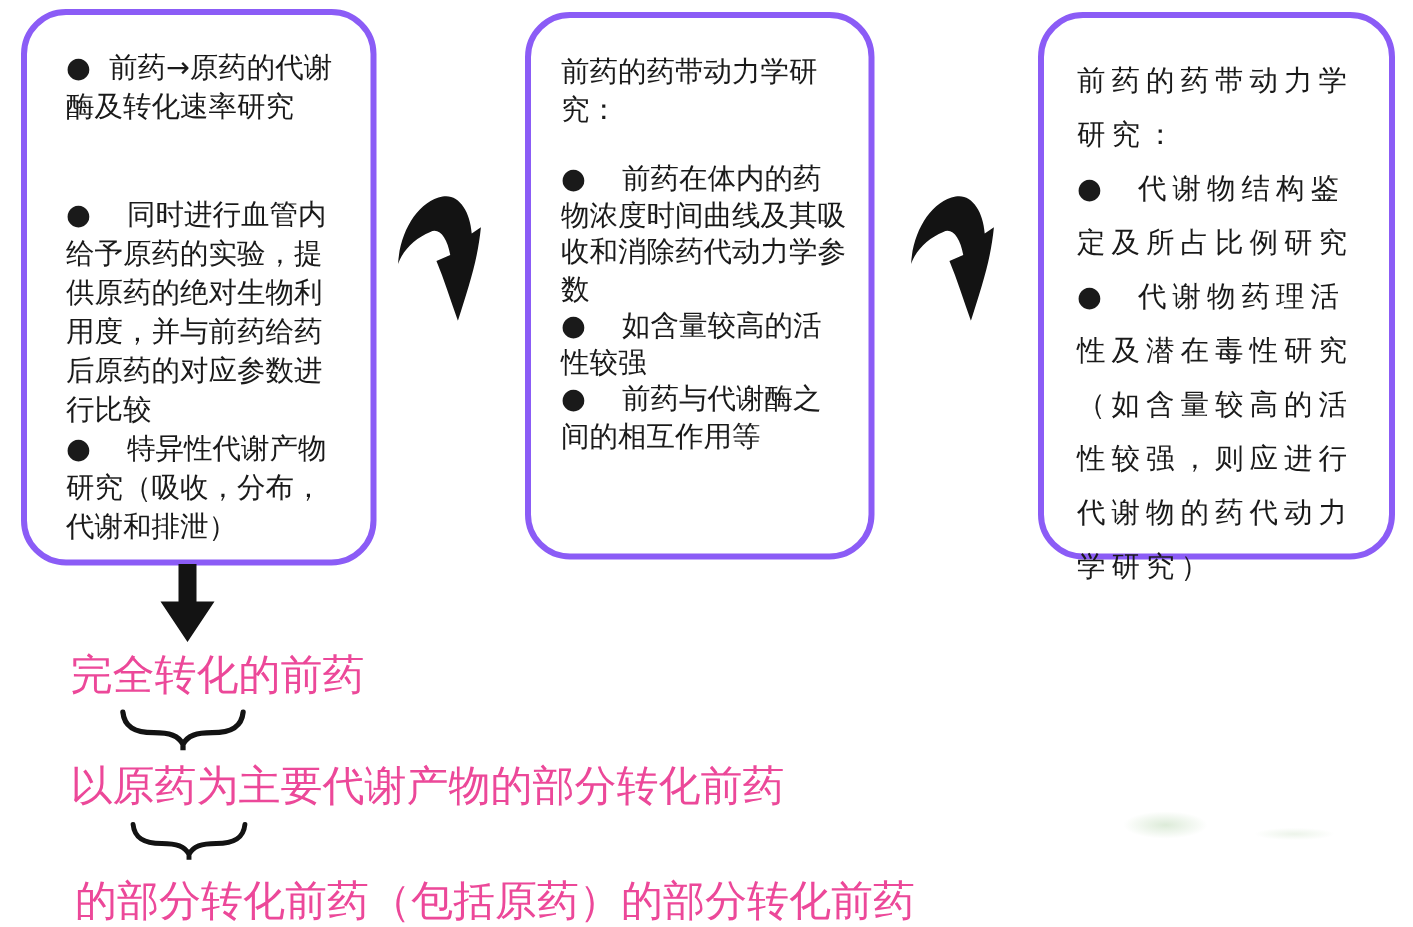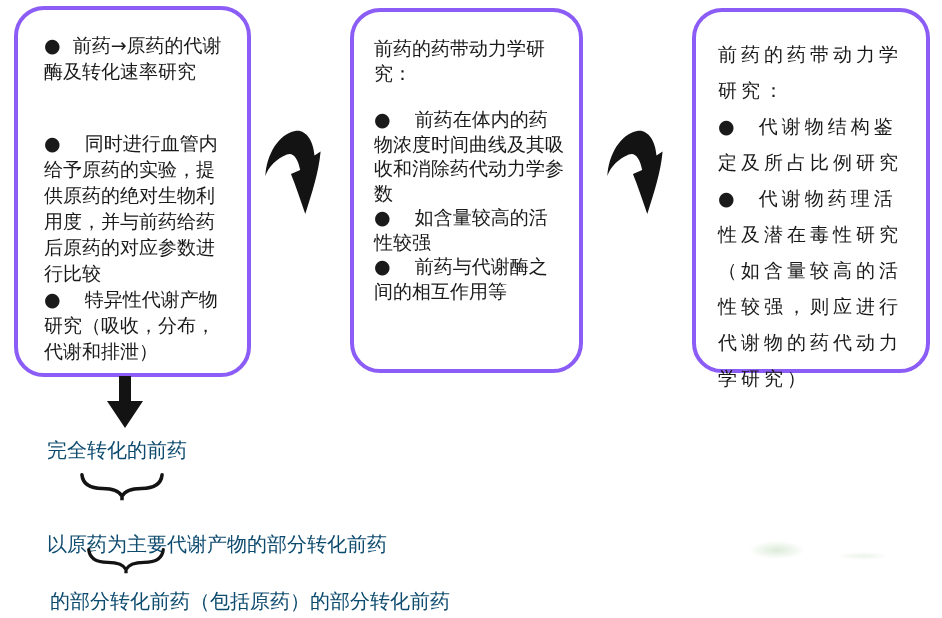--- a/index.html
+++ b/index.html
@@ -35,27 +35,27 @@
   #box3 .box-title{margin-bottom:0px;}
   .flow-arrow{position:absolute;width:58px;height:90px;}
   #flow-arrow-1{left:264px;top:128px;}
   #flow-arrow-2{left:606px;top:128px;}
   #down-arrow{position:absolute;left:106px;top:376px;width:38px;height:52px;}
   .brace{position:absolute;}
   #brace1{left:79px;top:471px;width:86px;height:31px;}
   #brace2{left:86px;top:546px;width:80px;height:29px;}
   .outcome{
     position:absolute;
-    font-size:20px;
+    font-size:28px;
     line-height:24px;
     white-space:pre;
-    color:#0c4a6e;
+    color:#ec4899;
   }
   #outcome1{left:47px;top:438px;}
-  #outcome2{left:47px;top:532px;}
+  #outcome2{left:47px;top:512px;}
   #outcome3{left:50px;top:589px;}
   #watermark{
     position:absolute;left:735px;top:534px;width:180px;height:34px;
     background:
       radial-gradient(ellipse 40px 13px at 42px 16px, rgba(168,205,158,0.40), rgba(168,205,158,0) 70%),
       radial-gradient(ellipse 38px 6px at 128px 22px, rgba(180,210,170,0.25), rgba(180,210,170,0) 70%);
     pointer-events:none;
   }
 </style>
 </head>

